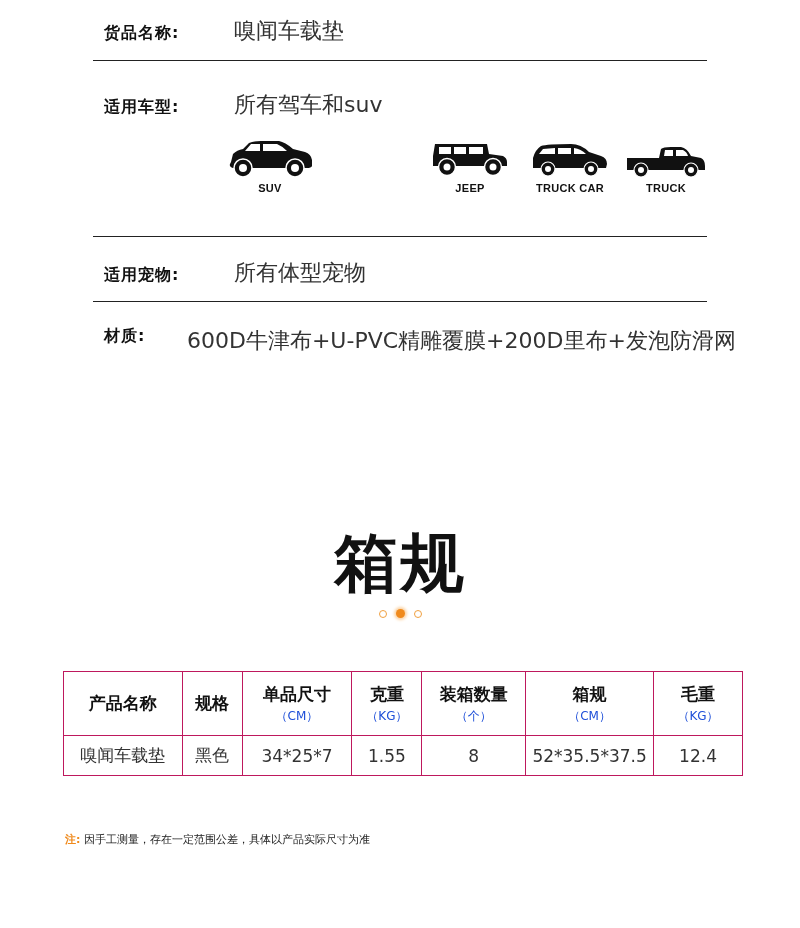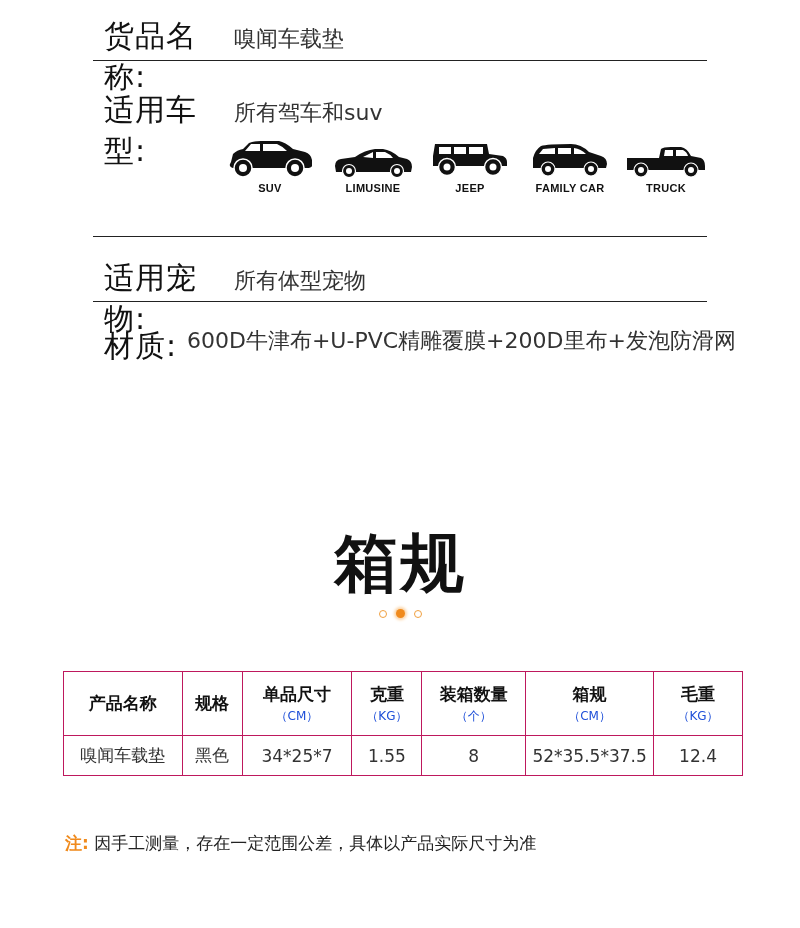--- a/index.html
+++ b/index.html
@@ -1,37 +1,37 @@
 <!DOCTYPE html>
 <html><head>
 <meta charset="utf-8">
 <style>
   html, body { margin:0; padding:0; background:#ffffff; }
   body { width:800px; height:928px; position:relative; overflow:hidden;
          font-family:"DejaVu Sans", "Liberation Sans", sans-serif; color:#1a1a1a; }
   .row { position:absolute; left:104px; display:flex; align-items:baseline; }
-  .label { font-weight:normal; font-size:30px; color:#111; letter-spacing:1px; }
+  .label { font-weight:bold; font-size:16px; color:#111; letter-spacing:1px; }
   .value { font-size:22px; color:#333; font-weight:normal; }
   .divider { position:absolute; left:93px; width:614px; height:1px; background:#222; }
   .cars { position:absolute; top:140px; left:225px; width:485px; height:65px; display:flex; }
   .car { position:absolute; display:flex; flex-direction:column; align-items:center;justify-content:space-between; }
   .car svg { display:block; }
   .car-label { font-family:"Liberation Sans", sans-serif; font-weight:bold; font-size:11px; color:#111; margin-top:4px; letter-spacing:0.3px; }
   .material-lines { display:flex; flex-direction:row; }
   .section-title { position:absolute; top:520px; left:0; width:800px; text-align:center;
                    font-size:64px; font-weight:bold; color:#111; letter-spacing:2px; }
   .dots { position:absolute; top:609px; left:0; width:800px; display:flex; justify-content:center; gap:9px; align-items:center; }
   .dot { width:6px; height:6px; border-radius:50%; border:1.5px solid #f0a040; box-sizing:content-box; }
   .dot.active { width:9px; height:9px; background:#f08a1c; border:none; box-shadow:0 0 3px 2px #fbd3a4; }
   table.spec { position:absolute; top:671px; left:63px; border-collapse:collapse; width:680px; }
   table.spec td, table.spec th { border:1px solid #be185d; text-align:center; padding:0; }
   table.spec th { height:63px; font-size:17px; font-weight:bold; color:#111; vertical-align:middle; }
   table.spec th .unit { display:block; font-size:12px; font-weight:normal; color:#1d4ed8; margin-top:2px; }
   table.spec td { height:39px; font-size:17px; color:#333; }
-  .note { position:absolute; top:832px; left:65px; font-size:17px; color:#222; }
+  .note { position:absolute; top:832px; left:65px; font-size:11px; color:#222; }
   .note .note-label { color:#f08a1c; font-weight:bold; }
 </style>
 </head>
 <body>
 
 <div class="row" style="top:16px;">
   <span class="label" style="width:130px;">货品名称:</span>
   <span class="value">嗅闻车载垫</span>
 </div>
 <div class="divider" style="top:60px;"></div>
@@ -48,31 +48,20 @@
       <path d="M4 22 L6 14 Q10 10 16 9 L22 3 Q26 1 34 1 L52 1 Q58 2 66 9 L78 12 Q84 14 85 20 L85 26 Q84 28 80 28 L6 28 Q2 27 3 24 Z" fill="#111"></path>
       <path d="M24 4 L33 4 L33 11 L18 11 Z M36 4 L50 4 Q55 6 60 11 L36 11 Z" fill="#fff"></path>
       <circle cx="16" cy="28" r="9" fill="#111" stroke="#fff" stroke-width="1.5"></circle>
       <circle cx="16" cy="28" r="4" fill="#fff"></circle>
       <circle cx="68" cy="28" r="9" fill="#111" stroke="#fff" stroke-width="1.5"></circle>
       <circle cx="68" cy="28" r="4" fill="#fff"></circle>
     </svg>
     <span class="car-label">SUV</span>
   </div>
 
-  <div class="car" style="left:108px; width:80px;">
-    <svg width="80" height="38" viewBox="0 0 80 38">
-      <path d="M2 22 Q2 16 8 15 L22 13 Q32 6 42 5 L50 5 Q58 6 66 13 L74 15 Q79 17 79 23 L78 28 L3 28 Z" fill="#111" transform="translate(0,4)"></path>
-      <path d="M30 15 L40 10 L40 16 Z M43 10 L52 10 Q57 12 60 16 L43 16 Z" fill="#fff" transform="translate(0,2)"></path>
-      <circle cx="16" cy="31" r="6.5" fill="#111" stroke="#fff" stroke-width="1.2"></circle>
-      <circle cx="16" cy="31" r="3" fill="#fff"></circle>
-      <circle cx="64" cy="31" r="6.5" fill="#111" stroke="#fff" stroke-width="1.2"></circle>
-      <circle cx="64" cy="31" r="3" fill="#fff"></circle>
-    </svg>
-    <span class="car-label">LIMUSINE</span>
-  </div>
 
   <div class="car" style="left:206px; width:78px;">
     <svg width="78" height="38" viewBox="0 0 78 38">
       <path d="M4 4 L56 4 L58 14 L72 16 Q76 18 76 22 L76 26 L2 26 L2 16 Z" fill="#111"></path>
       <rect x="8" y="7" width="12" height="7" fill="#fff"></rect>
       <rect x="23" y="7" width="12" height="7" fill="#fff"></rect>
       <rect x="38" y="7" width="14" height="7" fill="#fff"></rect>
       <circle cx="16" cy="27" r="8.5" fill="#111" stroke="#fff" stroke-width="1.5"></circle>
       <circle cx="16" cy="27" r="3.5" fill="#fff"></circle>
       <circle cx="62" cy="27" r="8.5" fill="#111" stroke="#fff" stroke-width="1.5"></circle>
@@ -83,21 +72,21 @@
 
   <div class="car" style="left:300px; width:90px;">
     <svg width="78" height="38" viewBox="0 0 78 38">
       <path d="M2 28 L2 18 Q4 10 10 6 Q16 4 40 4 Q50 4 58 12 L70 16 Q76 18 76 24 L75 28 Z" fill="#111"></path>
       <path d="M12 9 L24 8 L24 14 L8 14 Z M27 8 L40 8 L40 14 L27 14 Z M43 8 Q50 9 55 14 L43 14 Z" fill="#fff"></path>
       <circle cx="17" cy="29" r="7" fill="#111" stroke="#fff" stroke-width="1.2"></circle>
       <circle cx="17" cy="29" r="3" fill="#fff"></circle>
       <circle cx="60" cy="29" r="7" fill="#111" stroke="#fff" stroke-width="1.2"></circle>
       <circle cx="60" cy="29" r="3" fill="#fff"></circle>
     </svg>
-    <span class="car-label">FAMILY CAR</span>
+    <span class="car-label">TRUCK CAR</span>
   </div>
 
   <div class="car" style="left:398px; width:86px;">
     <svg width="82" height="38" viewBox="0 0 82 38">
       <path d="M2 14 L34 14 L36 5 Q38 3 46 3 L56 3 Q62 4 66 12 L76 14 Q80 16 80 22 L80 26 L2 26 Z" fill="#111" transform="translate(0,4)"></path>
       <path d="M40 10 L48 10 L48 16 L39 16 Z M51 10 L58 10 Q62 12 63 16 L51 16 Z" fill="#fff"></path>
       <circle cx="16" cy="30" r="7" fill="#111" stroke="#fff" stroke-width="1.2"></circle>
       <circle cx="16" cy="30" r="3" fill="#fff"></circle>
       <circle cx="66" cy="30" r="7" fill="#111" stroke="#fff" stroke-width="1.2"></circle>
       <circle cx="66" cy="30" r="3" fill="#fff"></circle>

